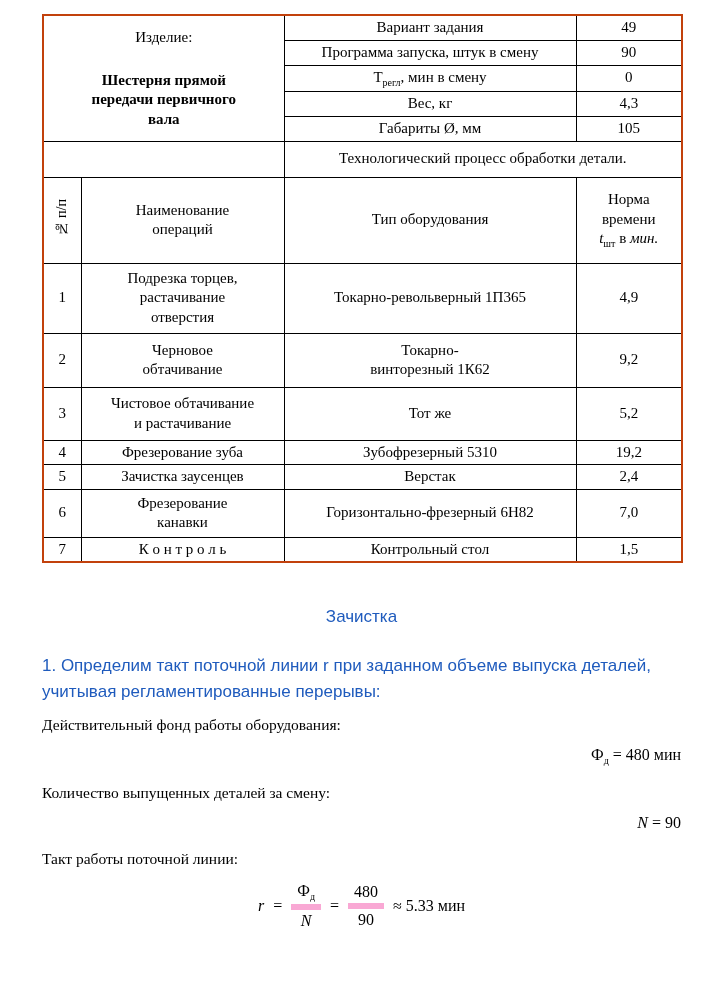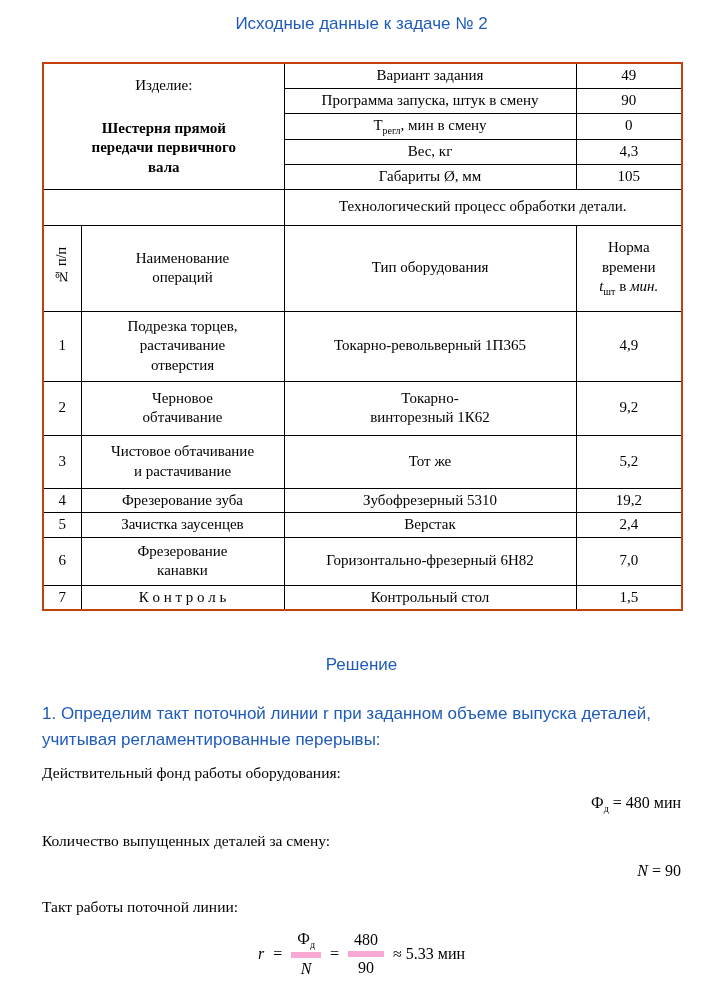--- a/index.html
+++ b/index.html
@@ -64,21 +64,20 @@
   }
   .frac { display: inline-flex; flex-direction: column; align-items: center; vertical-align: middle; }
   .frac .fnum { display: block; padding: 0 6px 2px 6px; border-bottom: 6px solid #f9a8d4; }
   .frac .fden { display: block; padding: 2px 6px 0 6px; }
 </style>
 </head>
 <body>
 
 <div class="page">
 
-  <div class="doc-title">Исходные данные к задаче № 2</div>
 
   <table class="main">
     <colgroup>
       <col style="width:38px">
         <col style="width:203px">
         <col style="width:292px">
         <col style="width:106px">
     </colgroup>
     <tbody>
       <tr style="height:25px">
@@ -160,21 +159,21 @@
       </tr>
       <tr style="height:24px">
         <td>7</td>
         <td>К о н т р о л ь</td>
         <td>Контрольный стол</td>
         <td>1,5</td>
       </tr>
     </tbody>
   </table>
 
-  <div class="sol-heading">Решение</div>
+  <div class="sol-heading">Зачистка</div>
 
   <p class="step">1. Определим такт поточной линии r при заданном объеме выпуска деталей, учитывая регламентированные перерывы:</p>
 
   <p class="body-line">Действительный фонд работы оборудования:</p>
   <div class="formula">
     <span>Ф</span><sub>д</sub>
     <span>=</span>
     <span>480 мин</span>
   </div>
 

